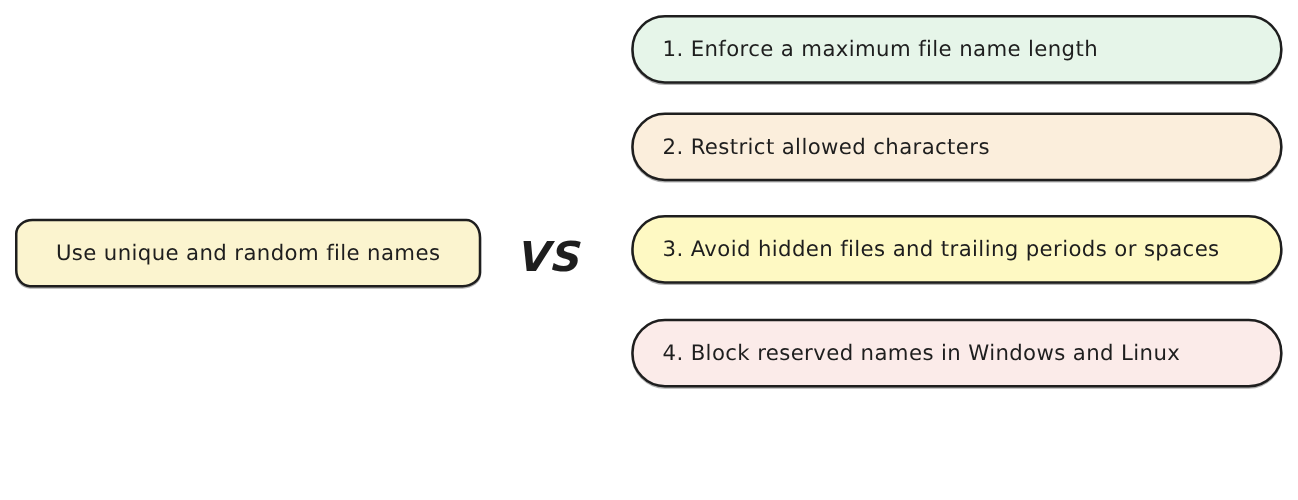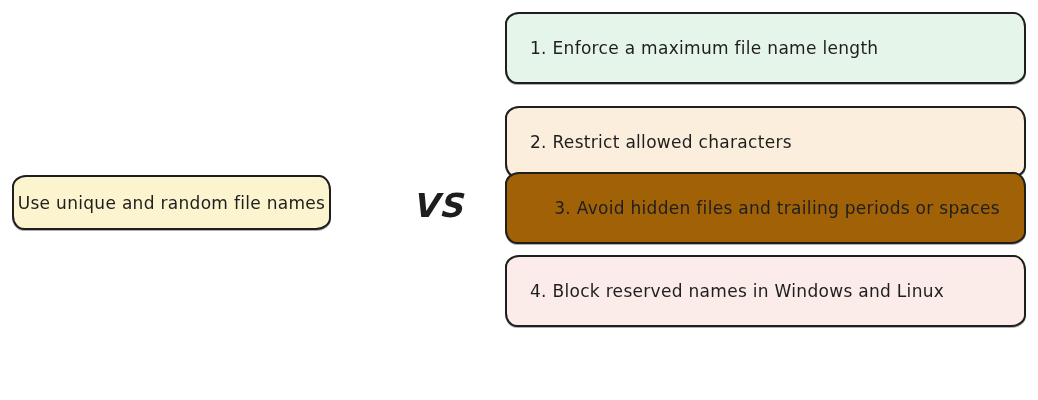--- a/index.html
+++ b/index.html
@@ -31,35 +31,36 @@
     font-weight: 500;
     letter-spacing: 0.3px;
     color: #1e1e1e;
     white-space: nowrap;
     box-shadow: 0 1px 0 rgba(30,30,30,0.35);
   }
 
   .claim-box {
     left: 12px;
     top: 175px;
-    width: 319px;
+    width: 373px;
     height: 55px;
     justify-content: center;
   }
 
   .rule-box {
     left: 505px;
     width: 521px;
-    height: 72px;
+    height: 55px;
     padding-left: 23px;
     justify-content: flex-start;
+    border-radius: 27px;
   }
 
   .rule-box-1 { top: 12px; }
-  .rule-box-2 { top: 106px; }
+  .rule-box-2 { top: 90px; }
   .rule-box-3 { top: 172px; }
   .rule-box-4 { top: 255px; align-items: center; }
   .rule-box-5 { top: 337px; }
 
   .vs-label {
     position: absolute;
     left: 410px;
     top: 182px;
     width: 62px;
     height: 46px;
@@ -86,21 +87,21 @@
   <div class="vs-label">VS</div>
 
   <div class="sketch-box rule-box rule-box-1" style="background-color: rgb(230, 245, 233);">
     <span>1. Enforce a maximum file name length</span>
   </div>
 
   <div class="sketch-box rule-box rule-box-2" style="background-color: rgb(251, 238, 220);">
     <span>2. Restrict allowed characters</span>
   </div>
 
-  <div class="sketch-box rule-box rule-box-3" style="background-color: #a16207; justify-content: center;">
+  <div class="sketch-box rule-box rule-box-3" style="background-color: #fef9c3;">
     <span>3. Avoid hidden files and trailing periods or spaces</span>
   </div>
 
   <div class="sketch-box rule-box rule-box-4" style="background-color: rgb(251, 235, 233);">
     <span>4. Block reserved names in Windows and Linux</span>
   </div>
 
 
 </div>
 

